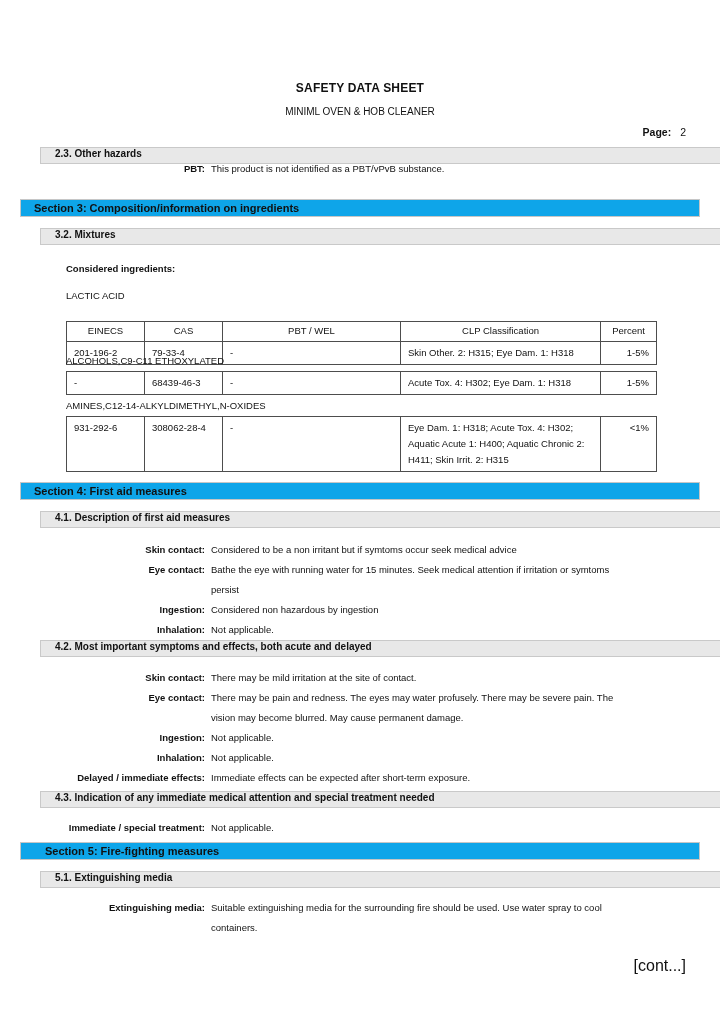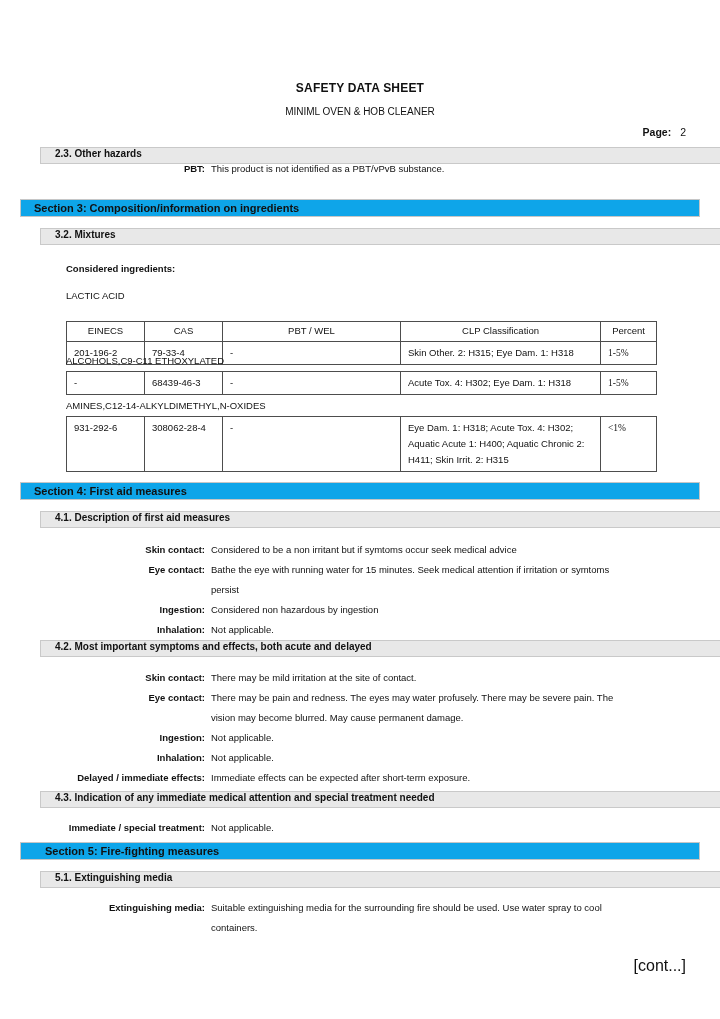--- a/index.html
+++ b/index.html
@@ -58,21 +58,21 @@
   table.ing th, table.ing td {
     border: 1px solid #4d4d4d; vertical-align: top;
   }
   table.ing th {
     font-weight: normal; text-align: center; height: 20px;
     padding: 3px 4px 2px 4px;
   }
   table.ing td {
     text-align: left; padding: 3px 7px 3px 7px; line-height: 16px; height: 21px;
   }
-  table.ing td.pct { text-align: left; font-family: Liberation Serif, serif; }
+  table.ing td.pct { text-align: right; }
   .col-einecs { width: 78px; } .col-cas { width: 78px; }
   .col-pbt { width: 178px; } .col-clp { width: 200px; } .col-pct { width: 56px; }
   .cont-note { position: absolute; top: 957px; right: 34px; font-size: 16px; }
 </style>
 </head>
 <body>
 
 <div class="page">
 
   <div class="doc-title">SAFETY DATA SHEET</div>

